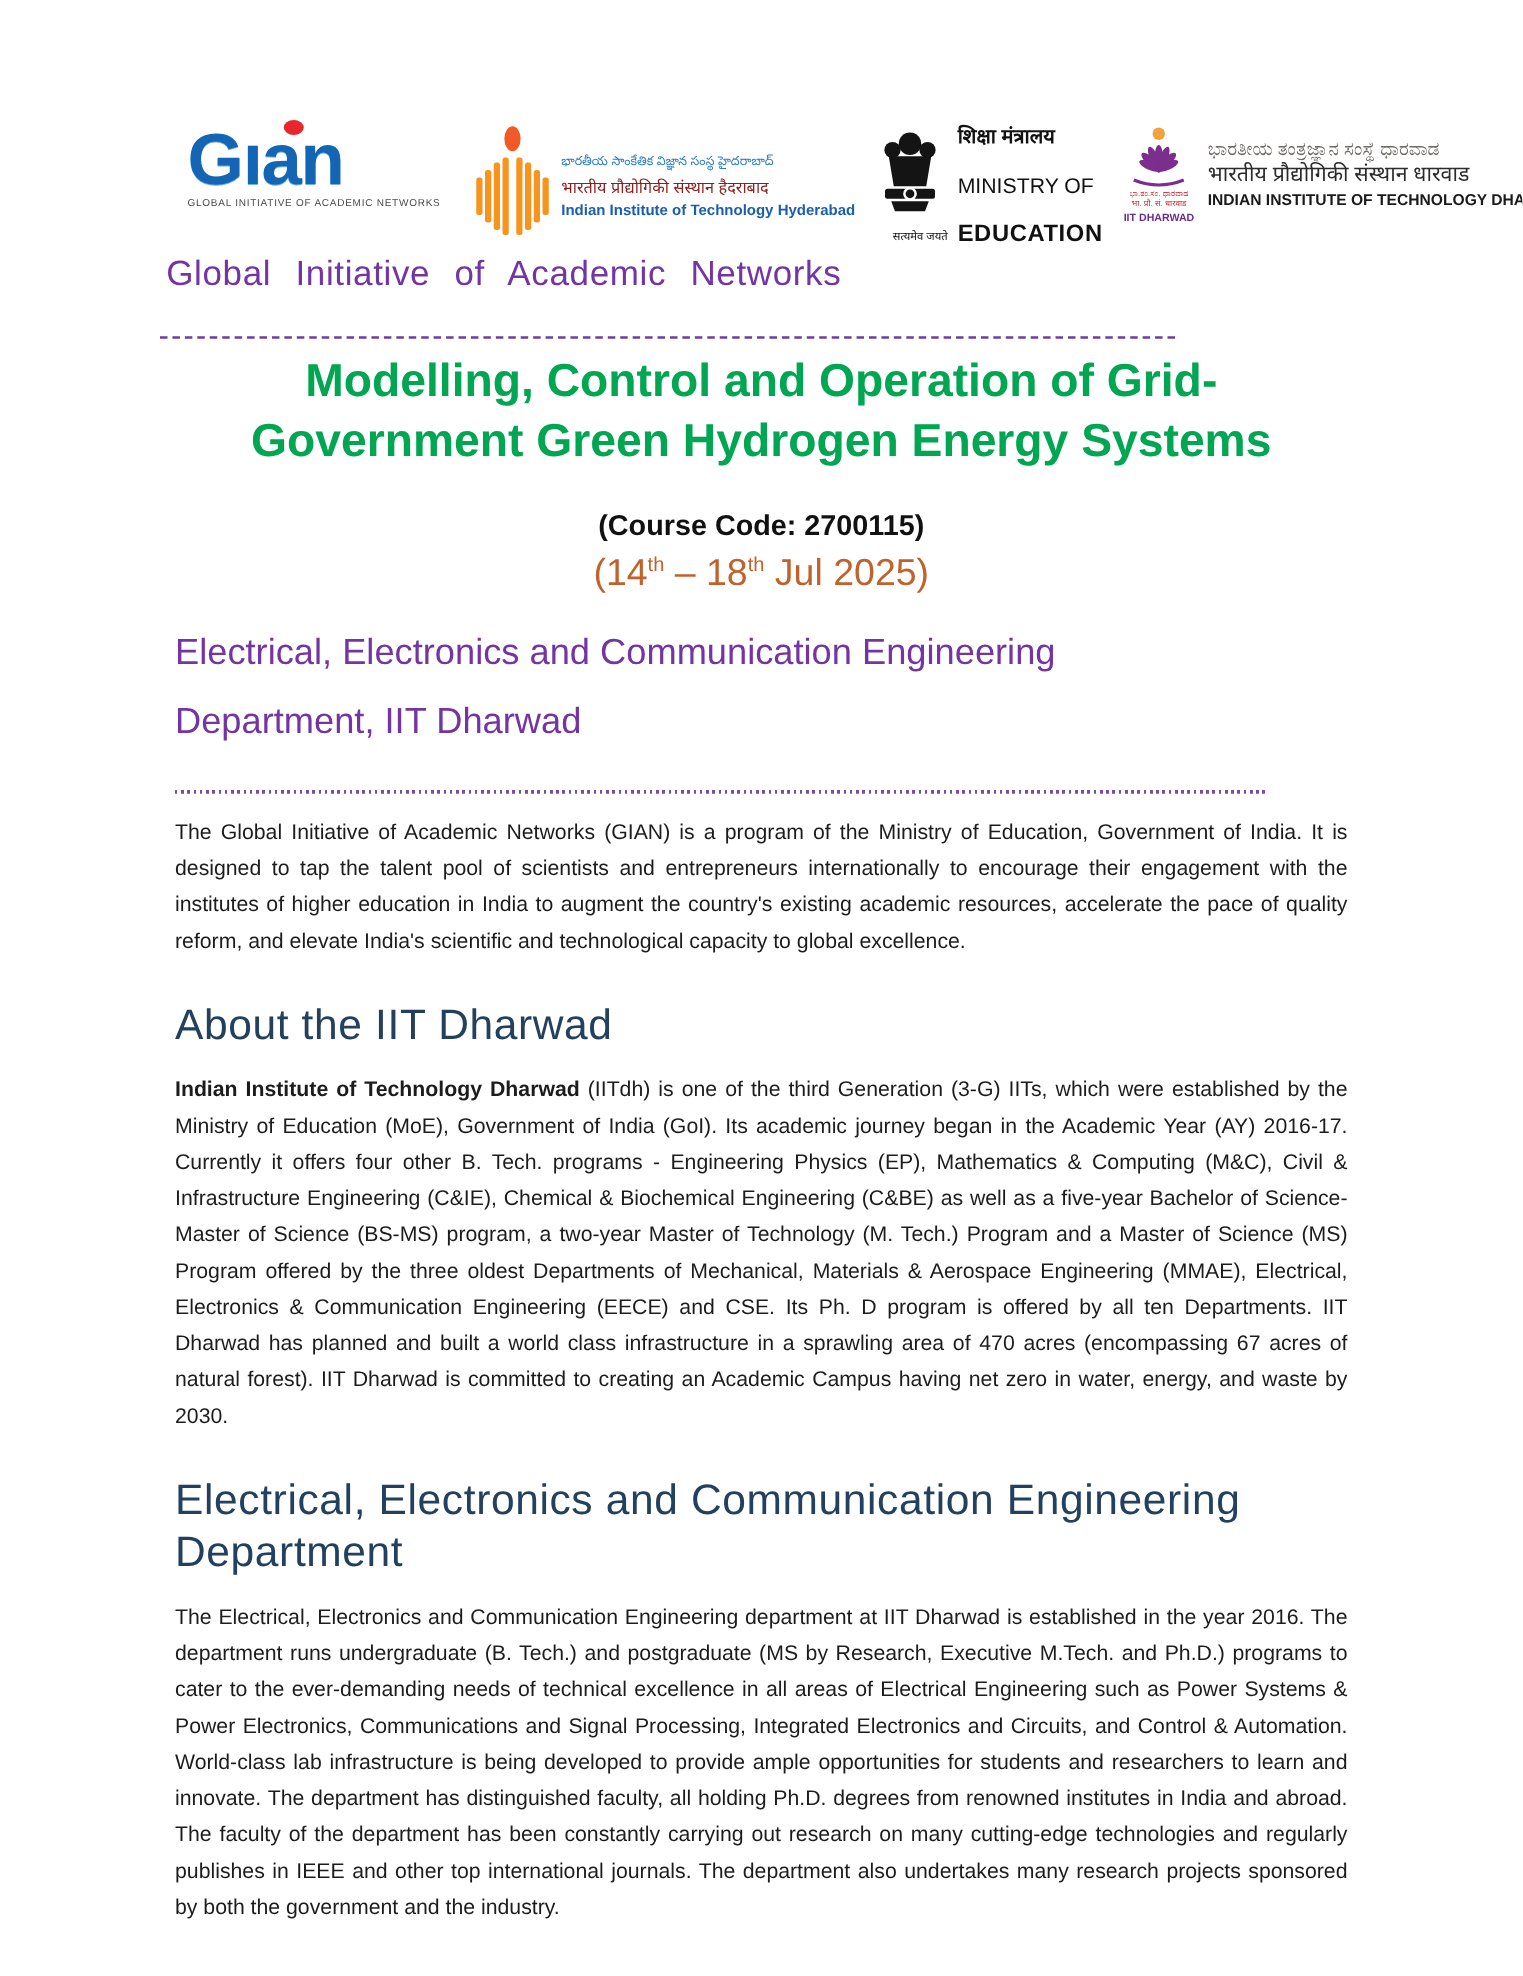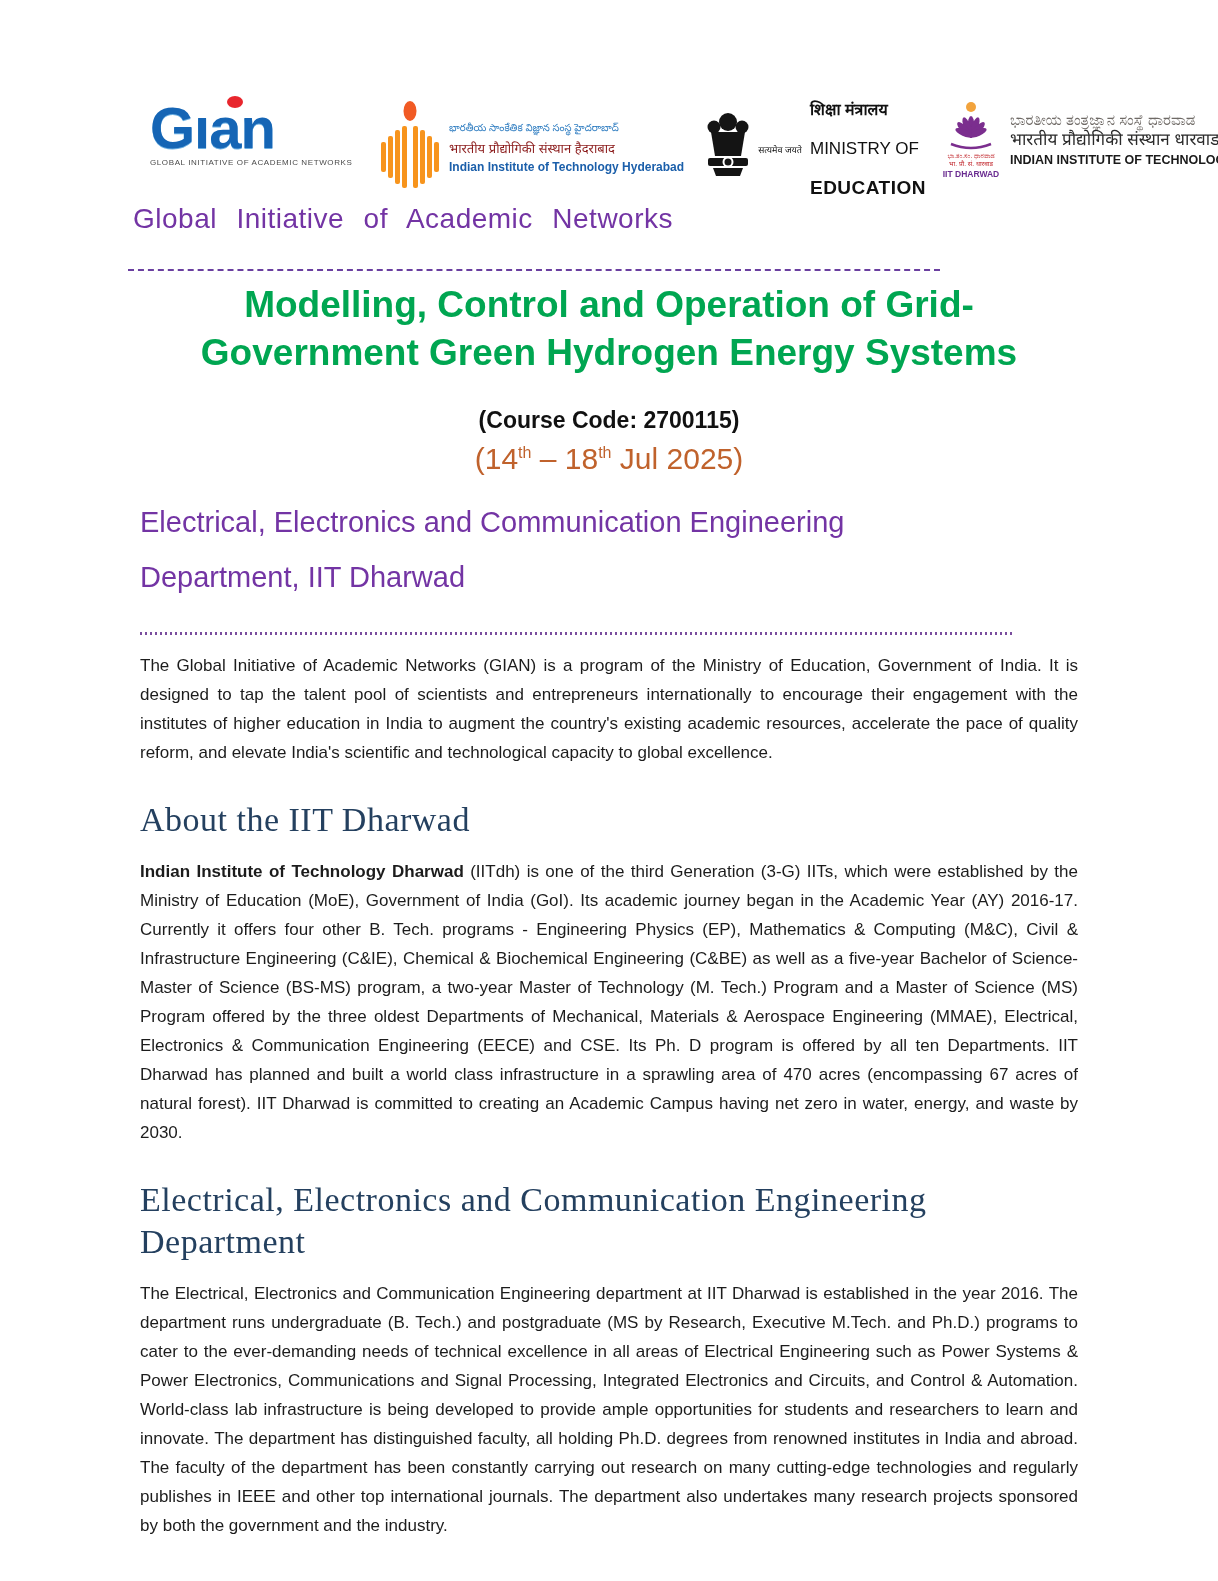--- a/index.html
+++ b/index.html
@@ -33,21 +33,21 @@
 
   
   .iith{display:flex;align-items:center;gap:8px;flex:0 0 auto;}
   .iith-text{display:flex;flex-direction:column;gap:3px;}
   .iith-telugu{font-size:10px;color:#2f7dc1;white-space:nowrap;}
   .iith-hindi{font-size:13px;color:#8c1d1d;white-space:nowrap;}
   .iith-english{font-size:12px;font-weight:700;color:#1b5faa;white-space:nowrap;}
 
   
   .moe{display:flex;align-items:center;gap:8px;flex:0 0 auto;}
-  .moe-emblem{display:flex;flex-direction:row;align-items:center;}
+  .moe-emblem{display:flex;flex-direction:column;align-items:flex-end;}
   .moe-motto{font-size:9px;color:#111;margin-top:1px;white-space:nowrap;}
   .moe-text{display:flex;flex-direction:column;line-height:19px;gap:20px;}
   .moe-hindi{font-size:16px;font-weight:700;color:#111;}
   .moe-en1{font-size:17px;color:#111;}
   .moe-en2{font-size:19px;font-weight:700;color:#111;letter-spacing:.5px;}
 
   
   .iitdh{display:flex;align-items:center;gap:8px;flex:0 0 auto;}
   .iitdh-emblem{display:flex;flex-direction:column;align-items:center;width:62px;}
   .iitdh-abbr-red{font-size:6.5px;color:#c1272d;line-height:8px;white-space:nowrap;}
@@ -84,21 +84,21 @@
   
   .sec-heading{
     font-size:34px;font-weight:400;color:#24405f;line-height:42px;
     margin-top:32px;letter-spacing:.5px;
   }
   .sec-body{
     margin-top:16px;font-size:17px;line-height:29px;color:#1c1c1c;
     text-align:justify;
   }
   .sec-body .lead-bold{font-weight:700;}
-  .mt-lg{font-family:Liberation Serif, serif;}
+  .mt-lg{}
 </style>
 </head>
 <body>
 
 <div class="page">
 
   <div class="header-row">
 
     <div class="gian-logo">
       <div class="gian-word">Gıan</div>

